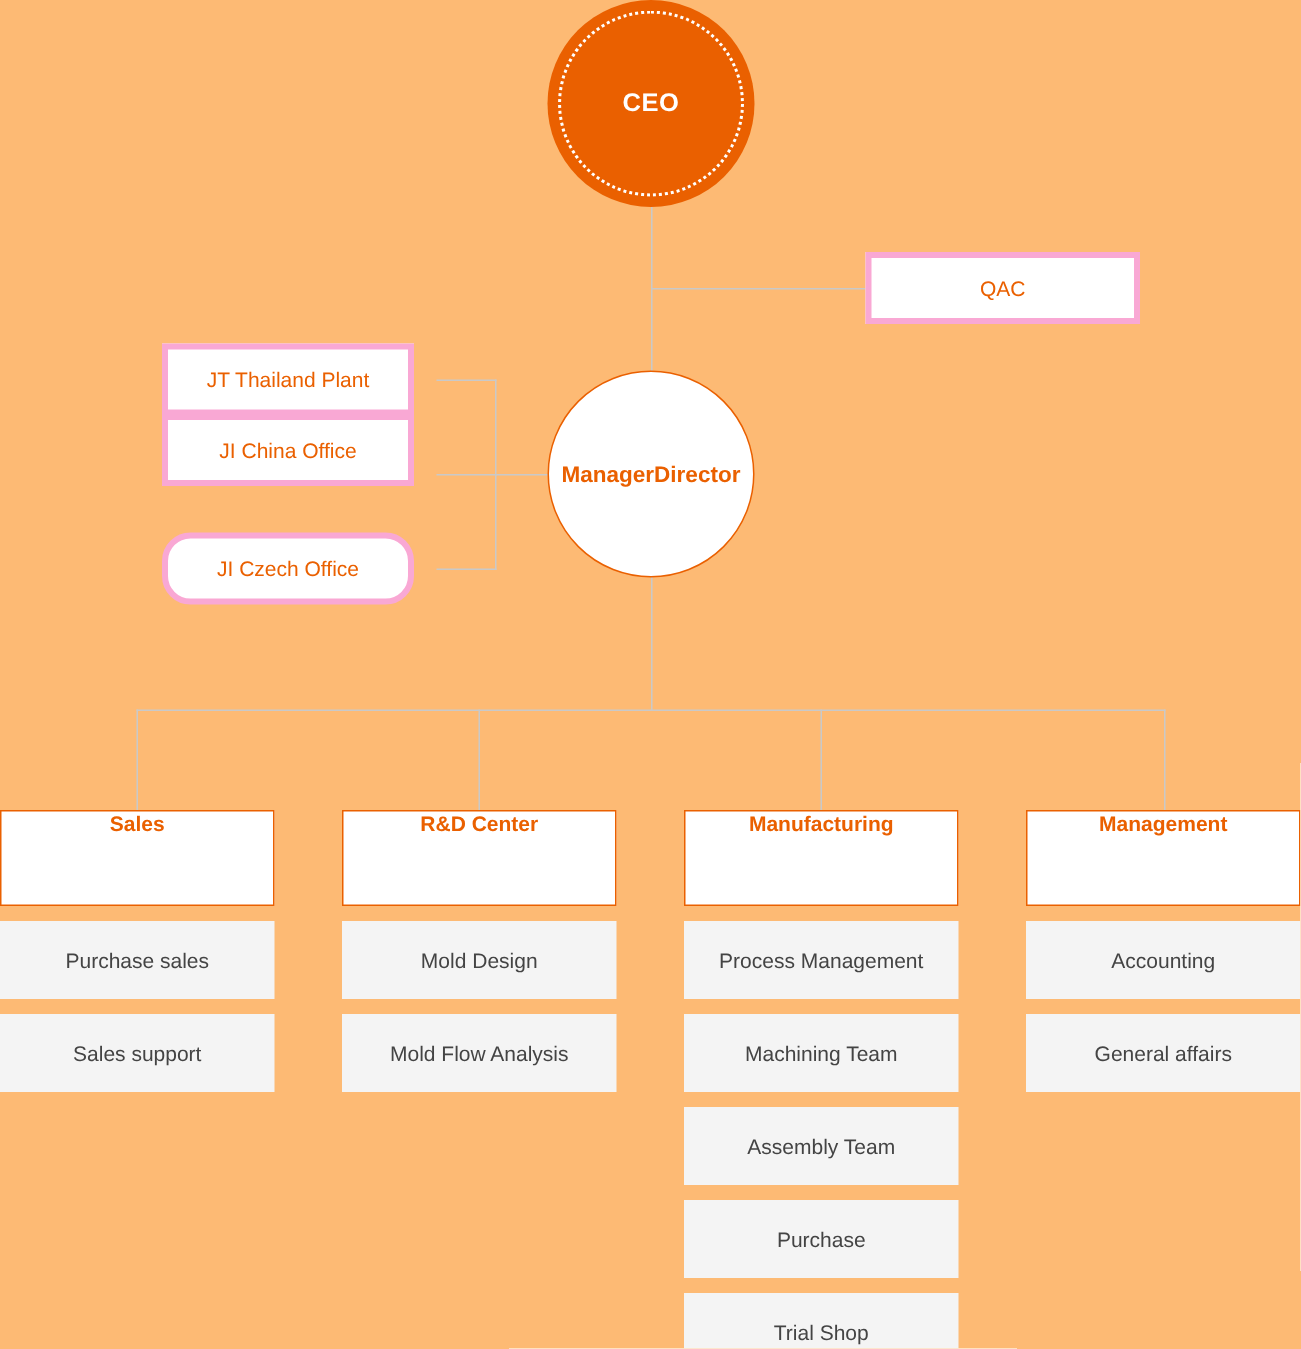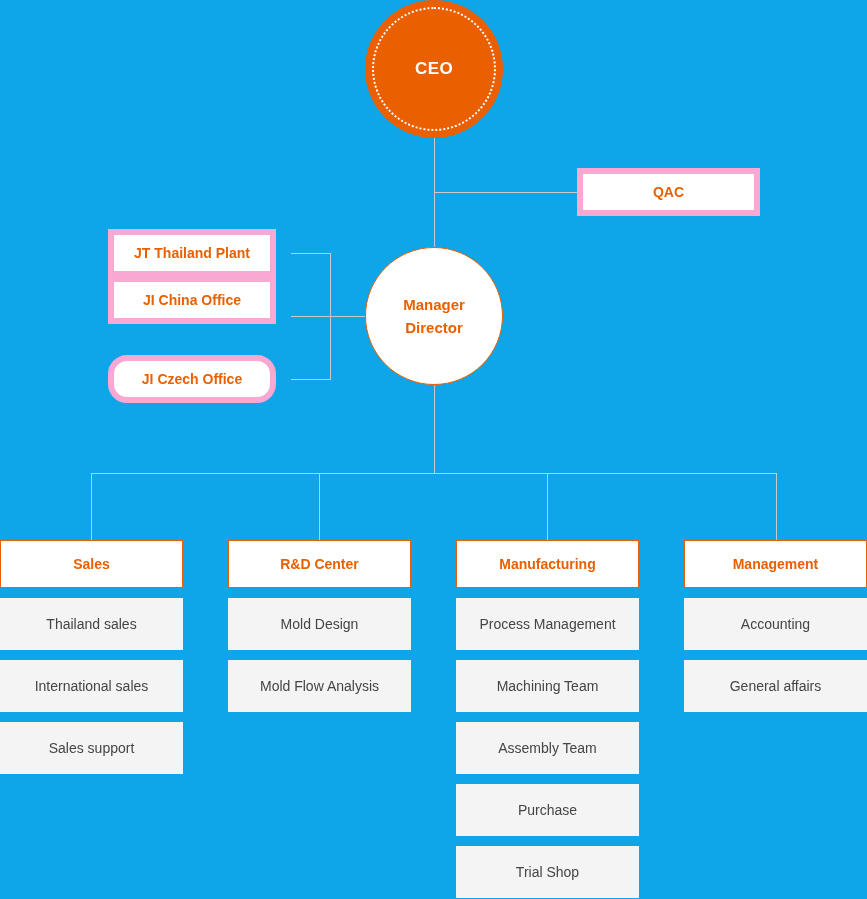--- a/index.html
+++ b/index.html
@@ -10,21 +10,21 @@
   }
   body {
     font-family: "Liberation Sans", "DejaVu Sans", sans-serif;
     -webkit-font-smoothing: antialiased;
   }
   #org-chart {
     position: relative;
     width: 867px;
     height: 899px;
     overflow: hidden;
-    background: #0ea5e9;
+    background: #fdba74;
   }
 
   
   .line {
     position: absolute;
     background: #c9c9c9;
   }
   .line-v { width: 1px; }
   .line-h { height: 1px; }
 
@@ -64,70 +64,70 @@
     position: absolute;
     left: 365px;
     top: 247px;
     width: 138px;
     height: 138px;
     border-radius: 50%;
     background: #ffffff;
     border: 1px solid #ea6000;
     box-sizing: border-box;
     display: flex;
-    flex-direction: column;
+    flex-direction: row;
     align-items: center;
     justify-content: center;
     z-index: 3;
   }
   .md-label {
     color: #ea6000;
     font-size: 15px;
     font-weight: bold;
     line-height: 23px;
     text-align: center;
   }
 
   
   .obox {
     position: absolute;
     box-sizing: border-box;
     background: #ffffff;
-    border: 6px solid #f9a8d4;
+    border: 4px solid #f9a8d4;
     display: flex;
     align-items: center;
     justify-content: center;
     color: #ea6000;
     font-size: 14px;
-    font-weight: bold;
+    font-weight: normal;
     z-index: 2;
   }
 
   
   .qac-box { left: 577px; top: 168px; width: 183px; height: 48px; }
 
   
   .branch-box { left: 108px; width: 168px; height: 48px; }
   .branch-1 { top: 229px; }
   .branch-2 { top: 276px; }
   .branch-3 { top: 355px; border-radius: 19px; }
 
   
   .dept-col {
     position: absolute;
     top: 540px;
     width: 183px;
   }
   .dept-head {
     box-sizing: border-box;
-    height: 48px;
+    height: 64px;
     background: #ffffff;
     border: 1px solid #ea6000;
     display: flex;
-    align-items: center;
+    align-items: flex-start;
     justify-content: center;
     color: #ea6000;
     font-size: 14px;
     font-weight: bold;
   }
   .dept-sub {
     box-sizing: border-box;
     height: 52px;
     margin-top: 10px;
     background: #f4f4f4;
@@ -187,24 +187,21 @@
   <div class="md-node">
     <span class="md-label">Manager</span>
     <span class="md-label">Director</span>
   </div>
 
   <div class="dept-col" style="left:0px;">
     <div class="dept-head">
       <span>Sales</span>
     </div>
     <div class="dept-sub">
-      <span>Thailand sales</span>
-    </div>
-    <div class="dept-sub">
-      <span>International sales</span>
+      <span>Purchase sales</span>
     </div>
     <div class="dept-sub">
       <span>Sales support</span>
     </div>
   </div>
 
   <div class="dept-col" style="left:228px;">
     <div class="dept-head">
       <span>R&amp;D Center</span>
     </div>

